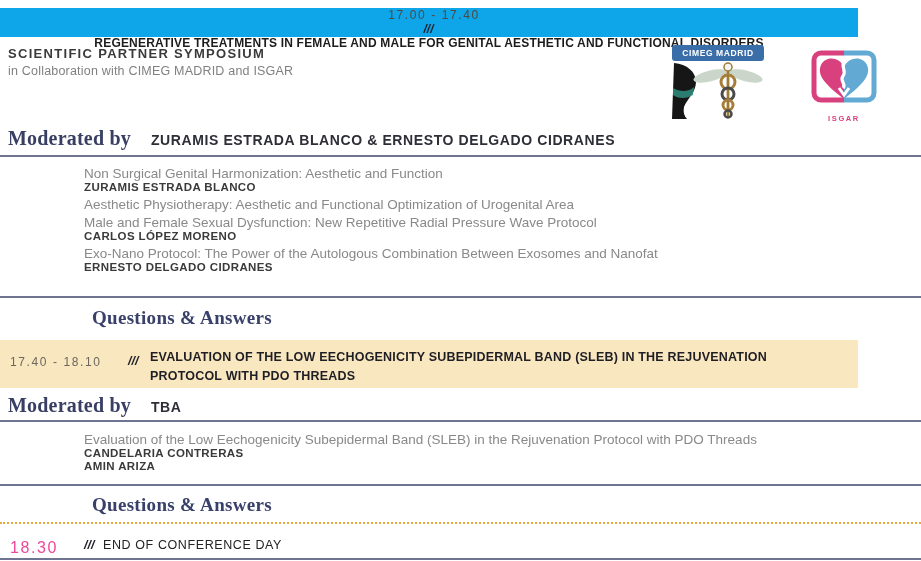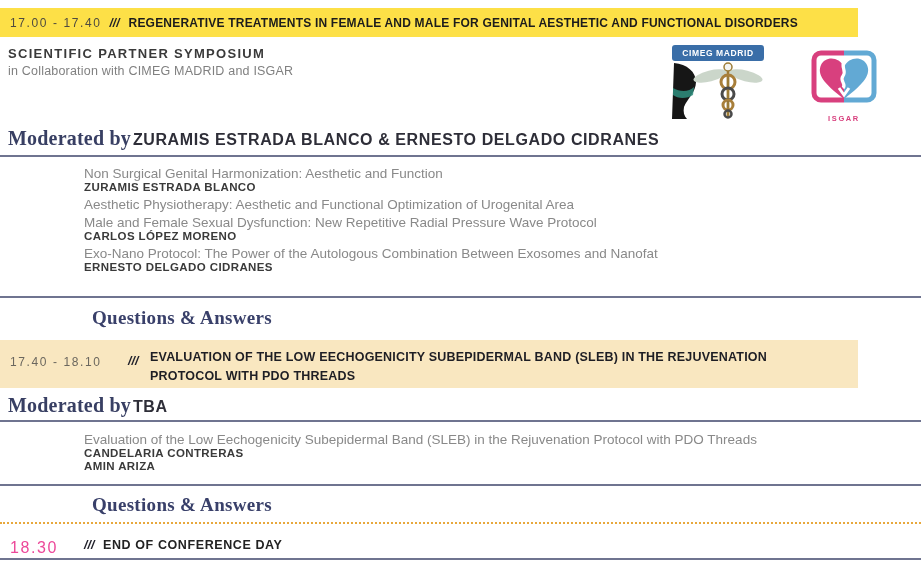--- a/index.html
+++ b/index.html
@@ -1,58 +1,58 @@
 <!DOCTYPE html>
 <html><head>
 <meta charset="utf-8">
 <style>
   html,body { margin:0; padding:0; background:#ffffff; }
   body { font-family:"Liberation Sans", sans-serif; }
   .page { position:relative; width:921px; height:561px; background:#ffffff; overflow:hidden; }
   .abs { position:absolute; }
 
   
-  .bar1 { left:0; top:8px; width:858px; height:29px; background:#fde047; display:flex; align-items:center; }
+  .bar1 { left:0; top:8px; width:858px; height:29px; background:#0ea5e9; display:flex; align-items:center;flex-direction:column; }
   .bar1 .time { margin-left:10px; font-size:12px; letter-spacing:1.6px; color:#4E4A40; white-space:nowrap; }
   .slashes { font-weight:bold; font-style:italic; color:#1E1E28; font-size:12px; }
   .bar1 .slashes { margin:0 9px 0 8px; }
   .bar1 .bar-title { font-weight:bold; font-size:12px; color:#1C1C1C; letter-spacing:0.2px; white-space:nowrap; }
 
   .bar2 { left:0; top:340px; width:858px; height:48px; background:#F9E7C0; }
   .bar2 .time { position:absolute; left:10px; top:15px; font-size:12px; letter-spacing:1.6px; color:#6B675E; }
   .bar2 .slashes { position:absolute; left:128px; top:14px; font-size:12.5px; }
   .bar2 .title2 { position:absolute; left:150px; top:8px; font-weight:bold; font-size:12.5px; color:#1E1E24; line-height:19px; letter-spacing:0.2px; }
 
   
   .subtitle { left:8px; top:46px; font-weight:bold; font-size:13px; letter-spacing:1.3px; color:#3A3A3A; }
   .collab { left:8px; top:64px; font-size:12.5px; color:#808080; letter-spacing:0.2px; }
 
   
   .mod-row { display:flex; align-items:baseline; }
   .mod-label { font-family:"Liberation Serif", serif; font-weight:bold; font-size:20px; color:#383F63; letter-spacing:0.2px; }
-  .mod-names { font-weight:bold; font-size:16px; color:#2E2E38; letter-spacing:0.6px; margin-left:2px; }
+  .mod-names { font-weight:bold; font-size:14px; color:#2E2E38; letter-spacing:0.6px; margin-left:20px; }
   .mod1 { left:8px; top:127px; }
   .mod2 { left:8px; top:394px; }
 
   
   .rule { left:0; width:921px; height:2px; background:#6F7490; }
   .dotted-rule { left:0; width:921px; height:0; border-top:2px dotted #E8A83C; }
 
   
   .talks { left:84px; }
   .talk { margin-bottom:3px; }
   .talk-title { font-size:13.5px; color:#898989; line-height:15px; }
   .talk-speaker { font-weight:bold; font-size:11.5px; color:#3A3A3A; letter-spacing:0.4px; line-height:13px; }
 
   .qa { left:84px; font-family:"Liberation Serif", serif; font-weight:bold; font-size:19px; color:#39406A; letter-spacing:0.3px;margin-left:8px; }
 
   
   .footer-time { left:10px; top:539px; font-size:16px; letter-spacing:1.6px; color:#ec4899; }
   .footer-slashes { left:84px; top:538px; font-size:12.5px; }
-  .footer-title { left:103px; top:538px; font-weight:bold; font-size:12.5px; color:#222222; letter-spacing:0.6px; }
+  .footer-title { left:103px; top:538px; font-weight:normal; font-size:12.5px; color:#222222; letter-spacing:0.6px; }
 
   
   .cimeg-logo { left:672px; top:45px; width:92px; height:76px; }
   .cimeg-banner { width:92px; height:16px; background:#3A6EA8; border-radius:3px; color:#ffffff;
                   font-weight:bold; font-size:8.5px; letter-spacing:0.6px; display:flex;
                   align-items:center; justify-content:center; }
   .isgar-logo { left:798px; top:50px; width:92px; height:72px; text-align:center; }
   .isgar-label { color:#D8407E; font-size:7.5px; letter-spacing:1.6px; font-weight:bold; margin-top:-2px; }
 </style>
 </head>

